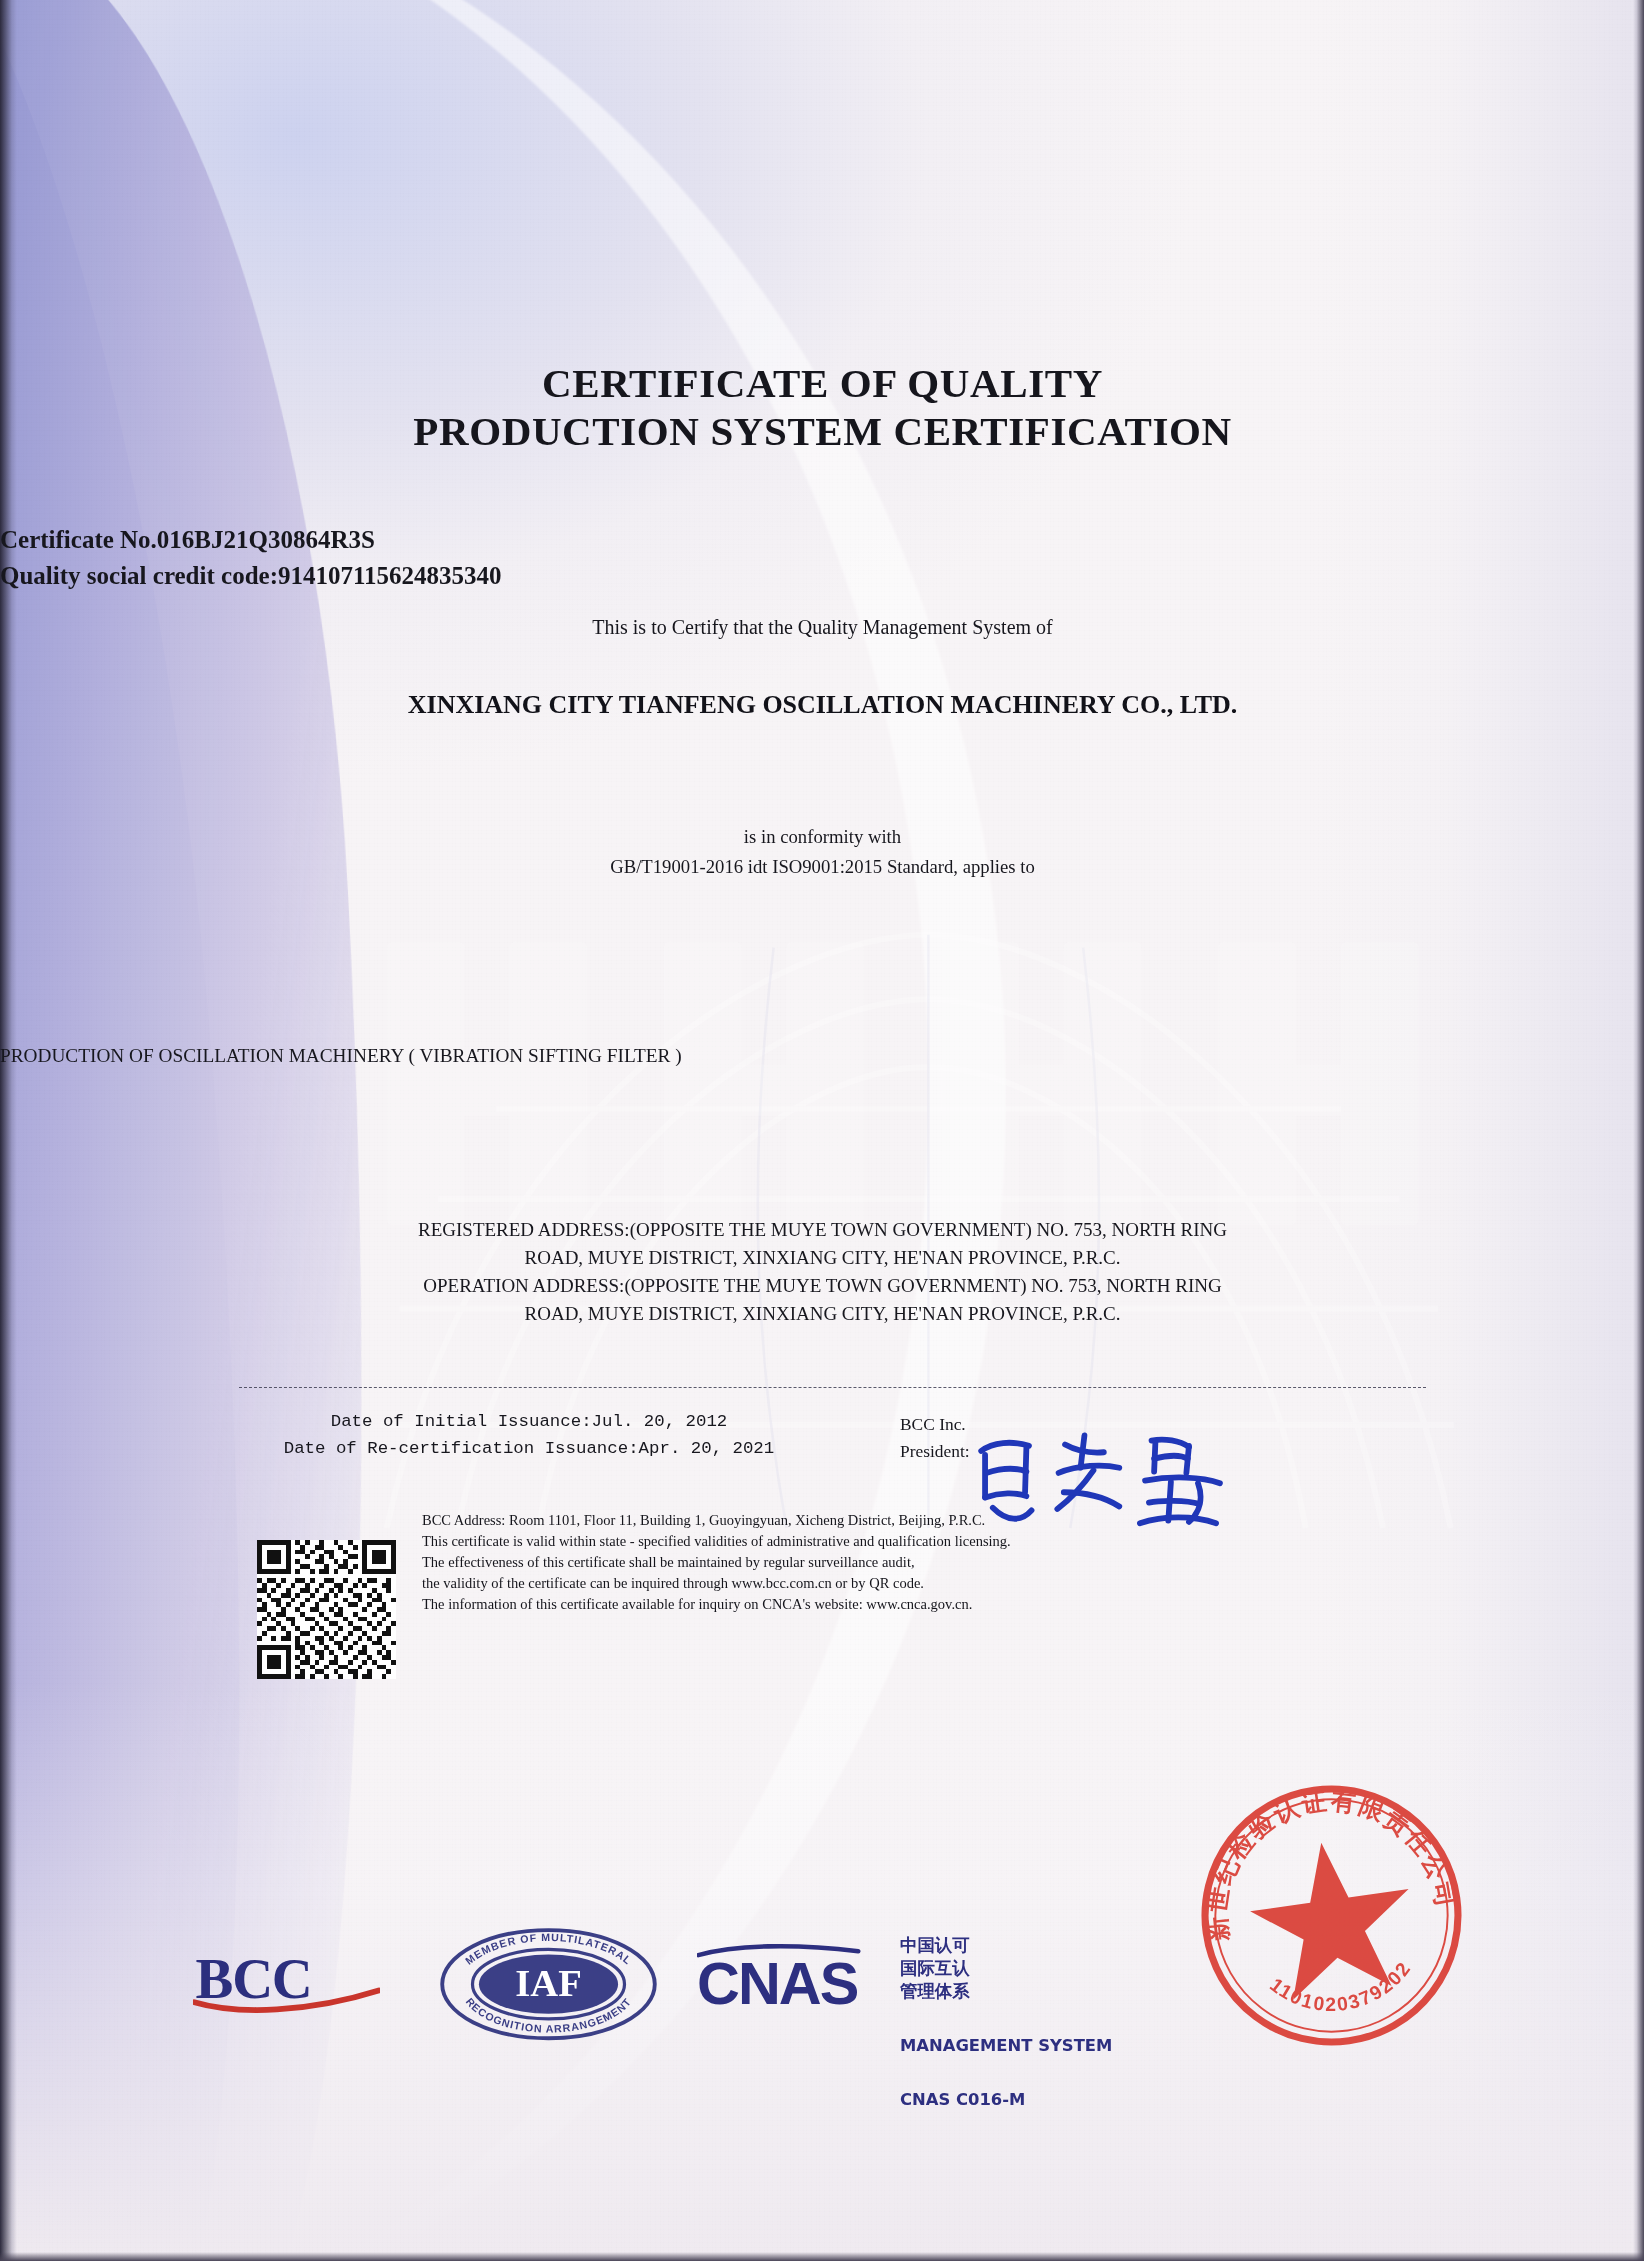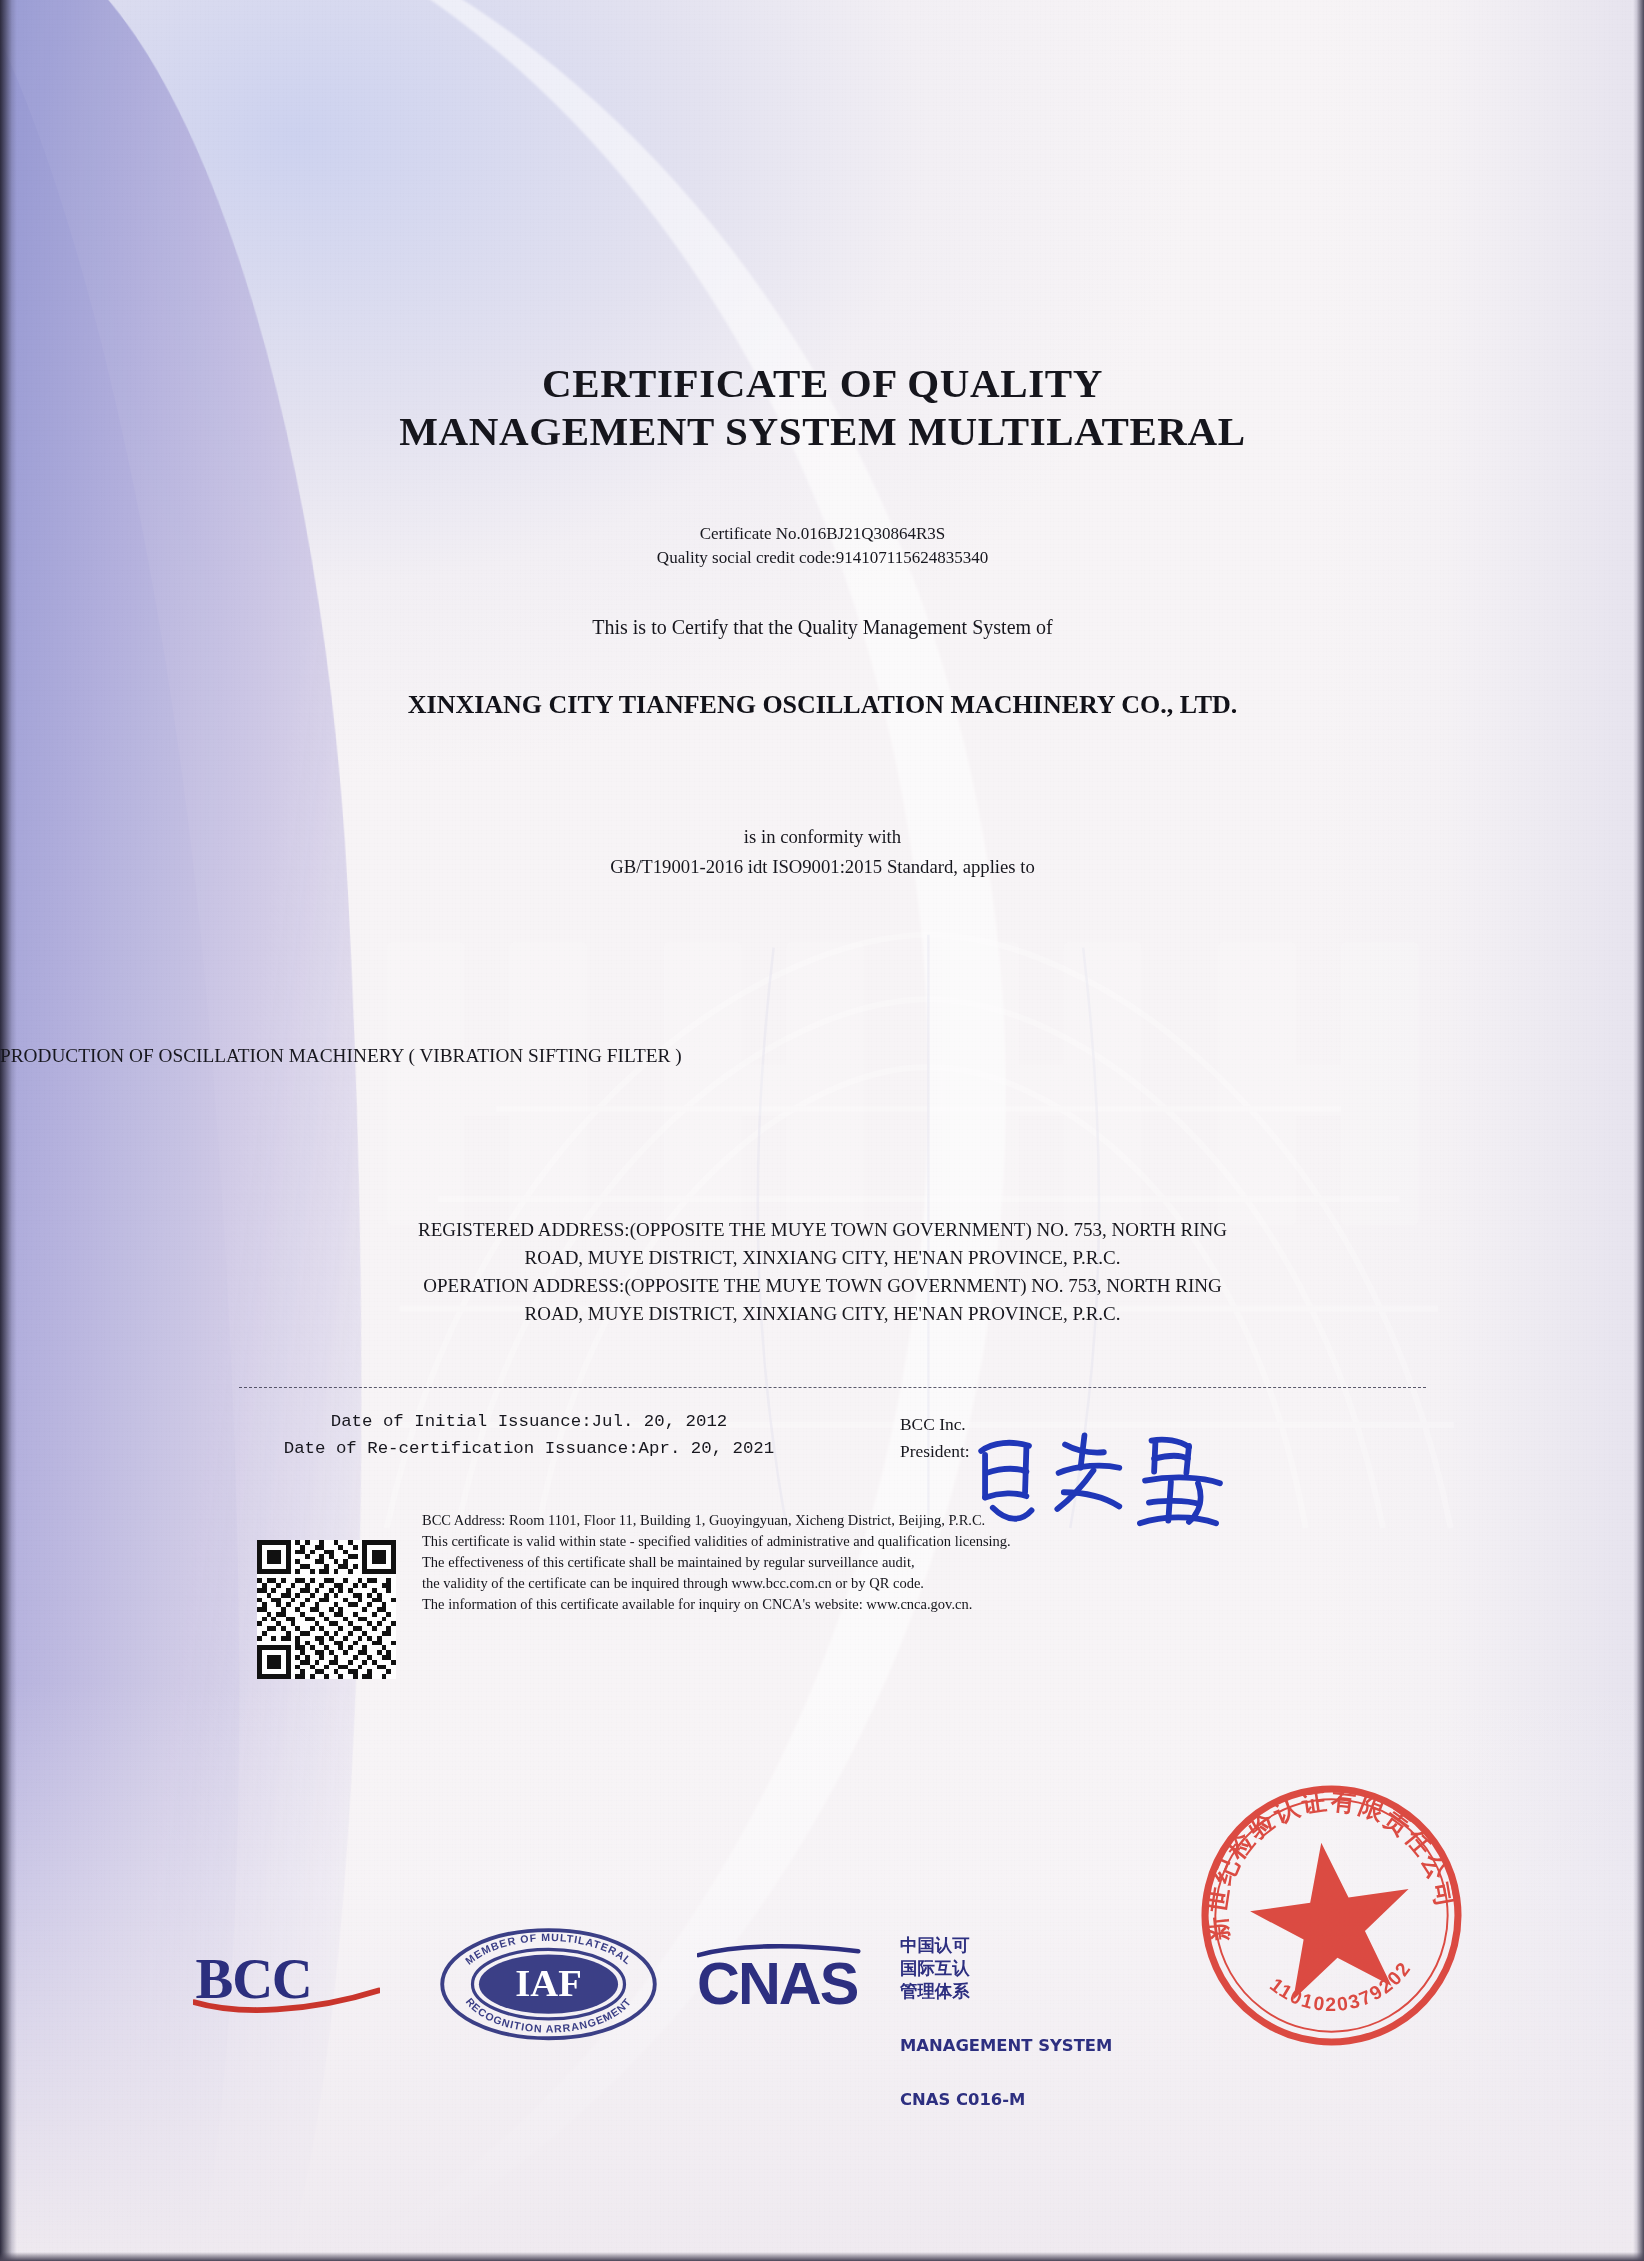--- a/index.html
+++ b/index.html
@@ -131,23 +131,23 @@
     font-size: 41px;
     font-weight: bold;
     letter-spacing: 0.6px;
     line-height: 1.18;
     color: #16161d;
   }
   .certno {
     position: absolute;
     left: 0; right: 0;
     top: 522px;
-    text-align: center;
-    font-size: 17px;
-    font-weight: normal;
+    text-align: left;
+    font-size: 25px;
+    font-weight: bold;
     line-height: 1.42;
     color: #17171e;
   }
   .thisisto {
     position: absolute;
     left: 0; right: 0;
     top: 616px;
     text-align: center;
     font-size: 20px;
     color: #16161d;
@@ -334,21 +334,21 @@
   </svg>
 
   <div class="edge-dark-left"></div>
   <div class="edge-dark-right"></div>
   <div class="edge-dark-bottom"></div>
 
   <div class="content">
 
     <div class="title">
       <div>CERTIFICATE OF QUALITY</div>
-      <div>MANAGEMENT SYSTEM MULTILATERAL</div>
+      <div>PRODUCTION SYSTEM CERTIFICATION</div>
     </div>
 
     <div class="certno">
       <div>Certificate No.016BJ21Q30864R3S</div>
       <div>Quality social credit code:914107115624835340</div>
     </div>
 
     <div class="thisisto">This is to Certify that the Quality Management System of</div>
 
     <div class="company">XINXIANG CITY TIANFENG OSCILLATION MACHINERY CO., LTD.</div>

